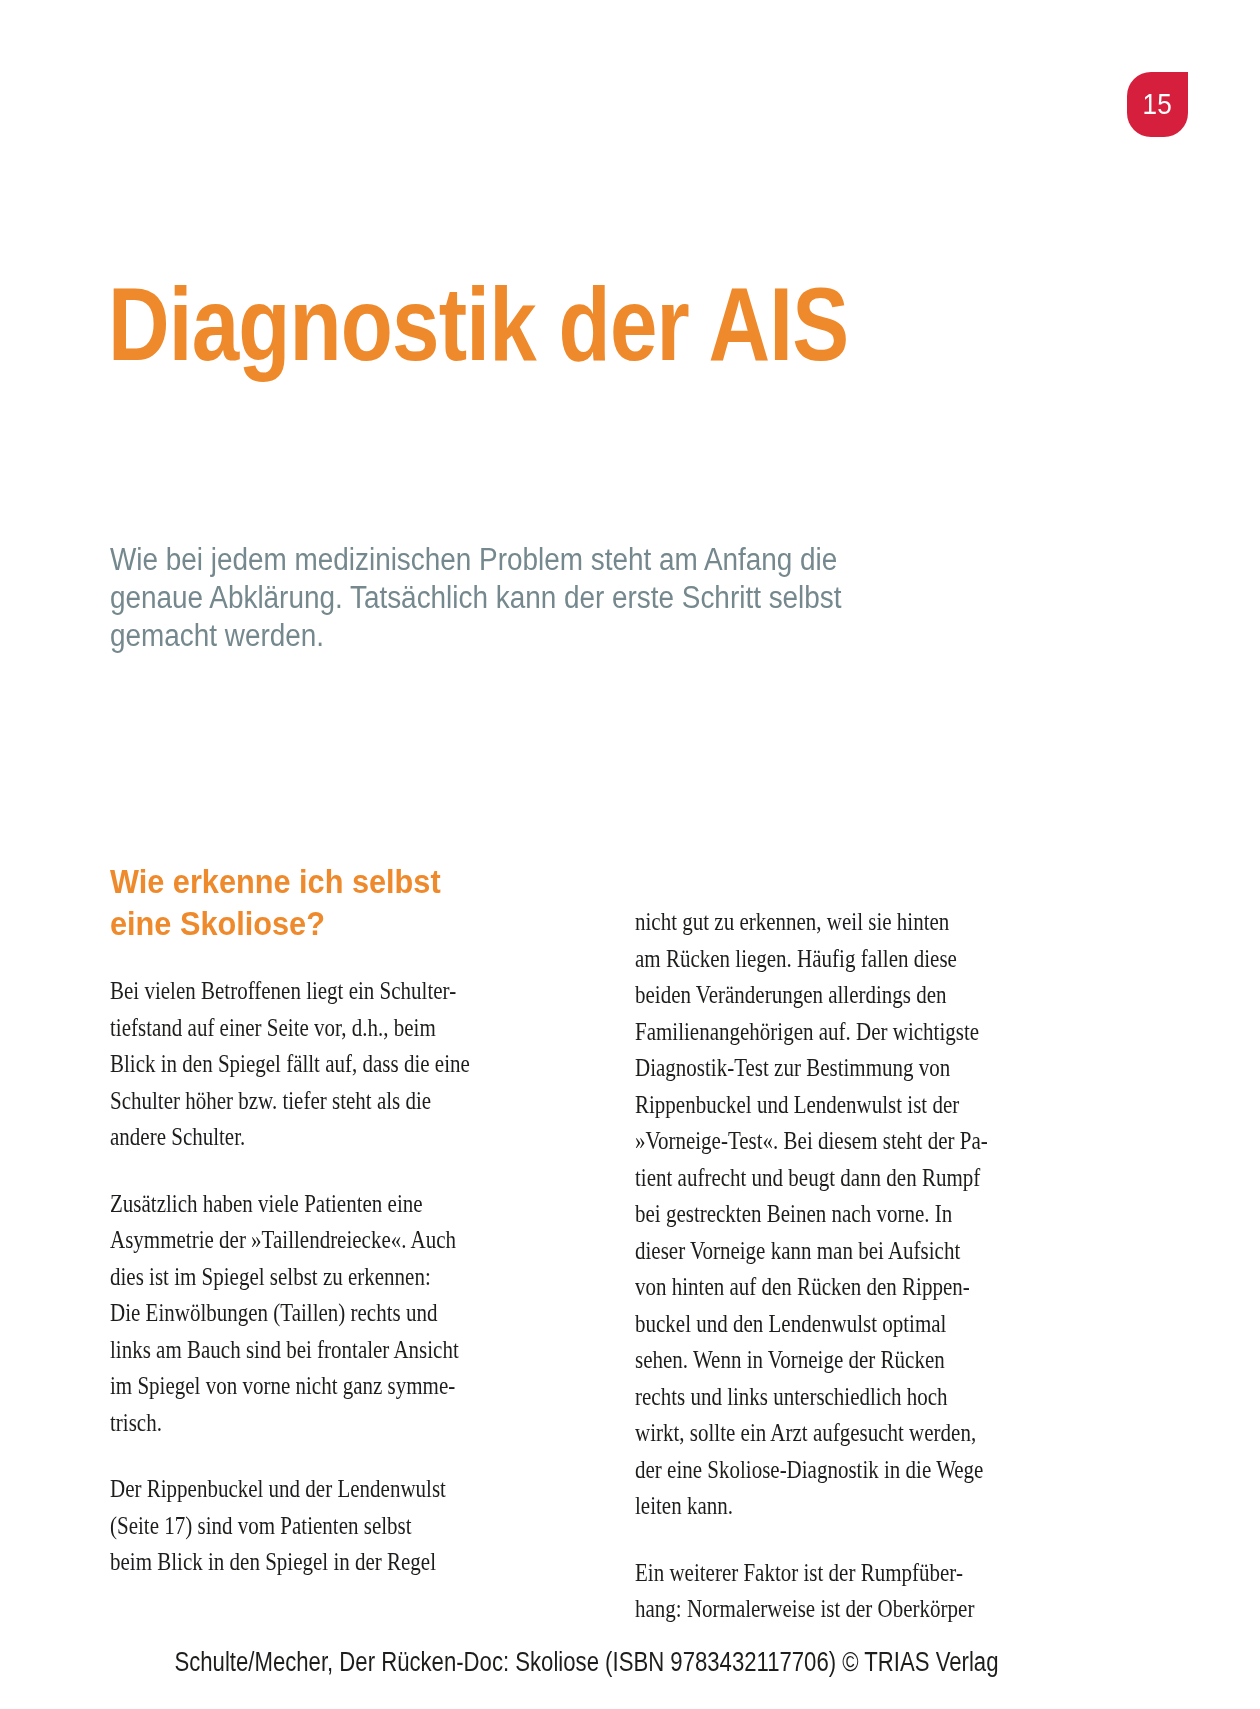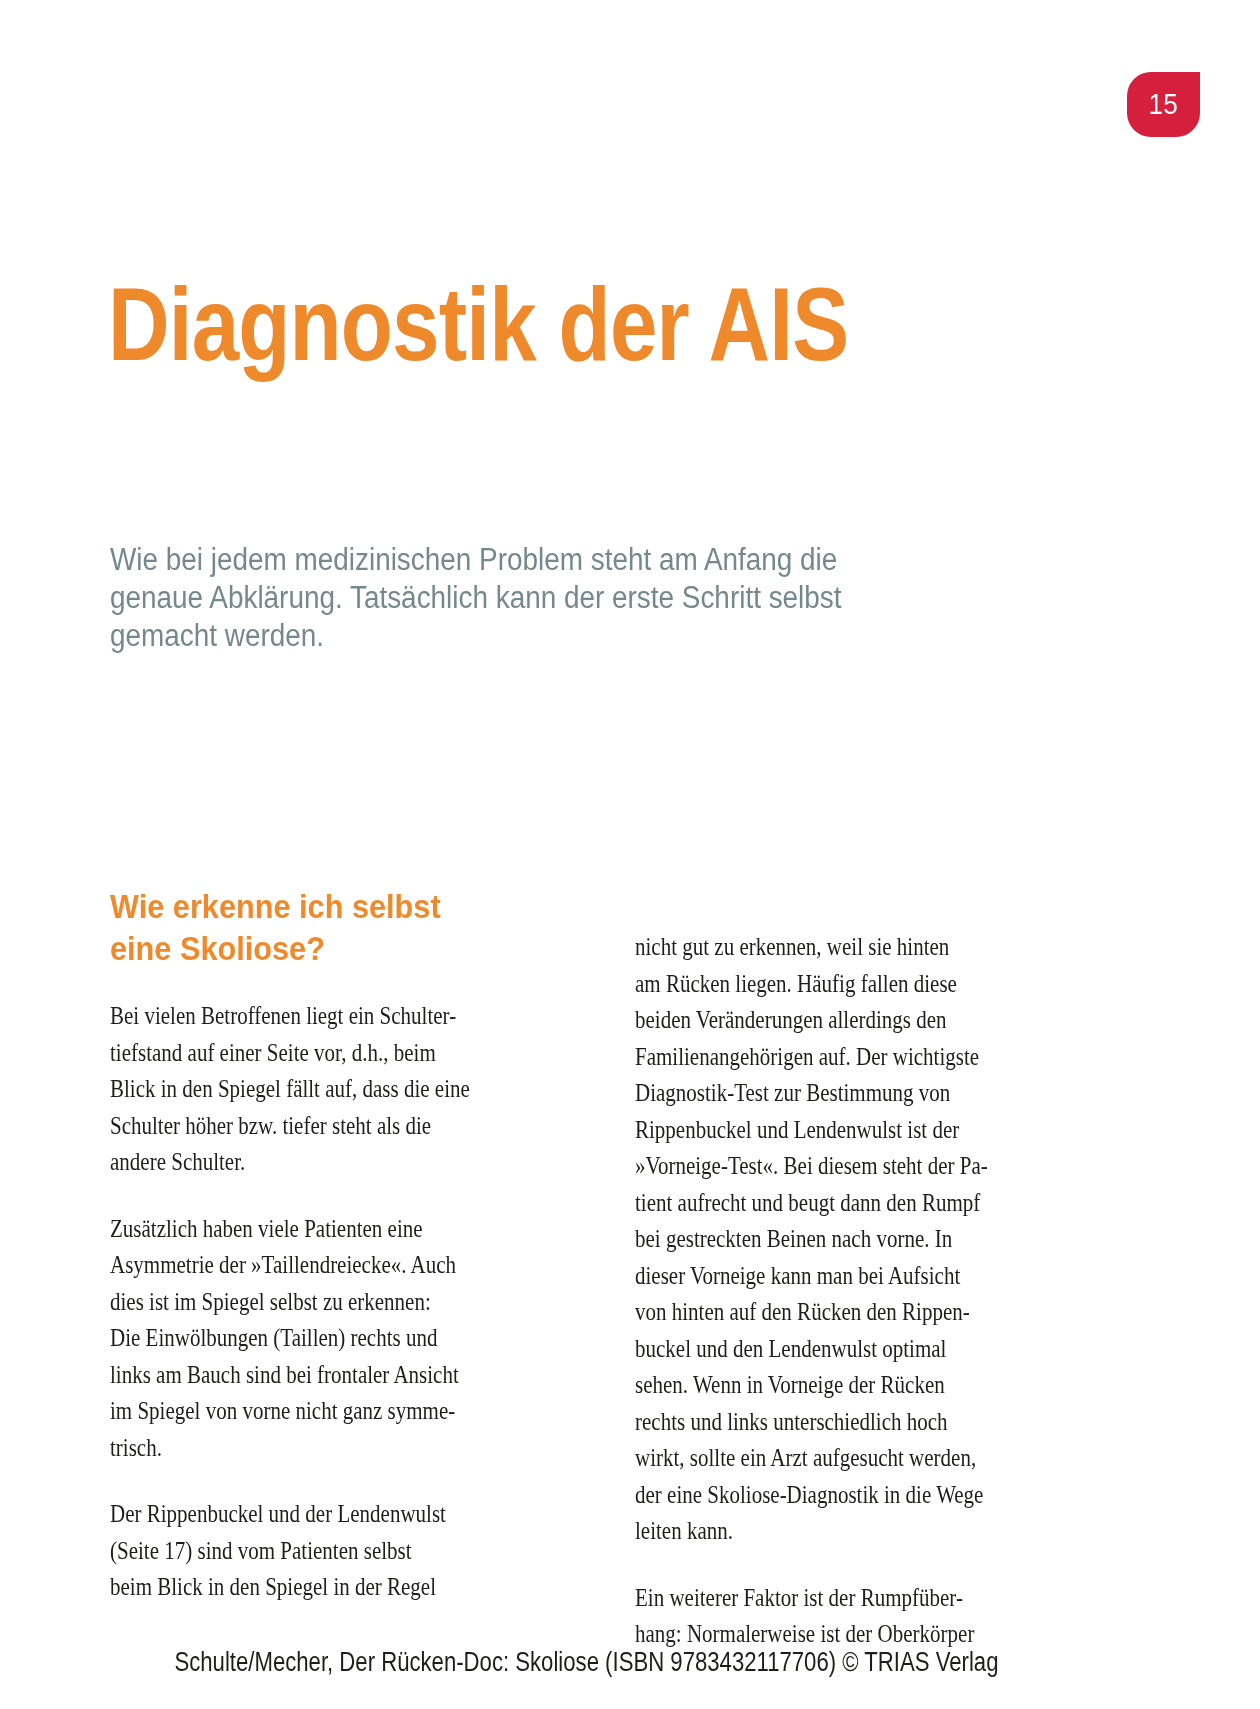--- a/index.html
+++ b/index.html
@@ -11,21 +11,21 @@
   html,body{margin:0;padding:0;background:#fff;}
   .page{
     position:relative;
     width:1260px;height:1709px;
     background:#fff;
     font-family:"Liberation Sans",sans-serif;
     overflow:hidden;
   }
   .badge{
     position:absolute;left:1127px;top:72px;
-    width:73px;height:65px;
+    width:61px;height:65px;
     background:var(--badge-red);
     border-radius:24px 0 24px 24px;
     display:flex;align-items:center;justify-content:center;
   }
   .badge span{
     color:#fff;font-size:29px;line-height:1;
     transform:scaleX(0.9);
   }
   .title{
     position:absolute;left:108px;top:202px;
@@ -34,21 +34,21 @@
     transform:scaleX(0.82);transform-origin:left top;
     white-space:nowrap;
   }
   .intro{
     position:absolute;left:110px;top:541px;
     font-size:31px;line-height:38px;
     color:var(--intro);
     transform:scaleX(0.9);transform-origin:left top;
   }
   .intro div{white-space:nowrap;}
-  .col{position:absolute;width:430px;margin-top:25px;}
+  .col{position:absolute;width:430px;}
   .col-left{left:110px;top:861px;}
   .col-right{left:635px;top:904px;}
   .heading{
     font-size:33px;line-height:42px;font-weight:700;
     color:var(--accent);
     transform:scaleX(0.93);transform-origin:left top;
     white-space:nowrap;
     margin:0;
   }
   .body{

